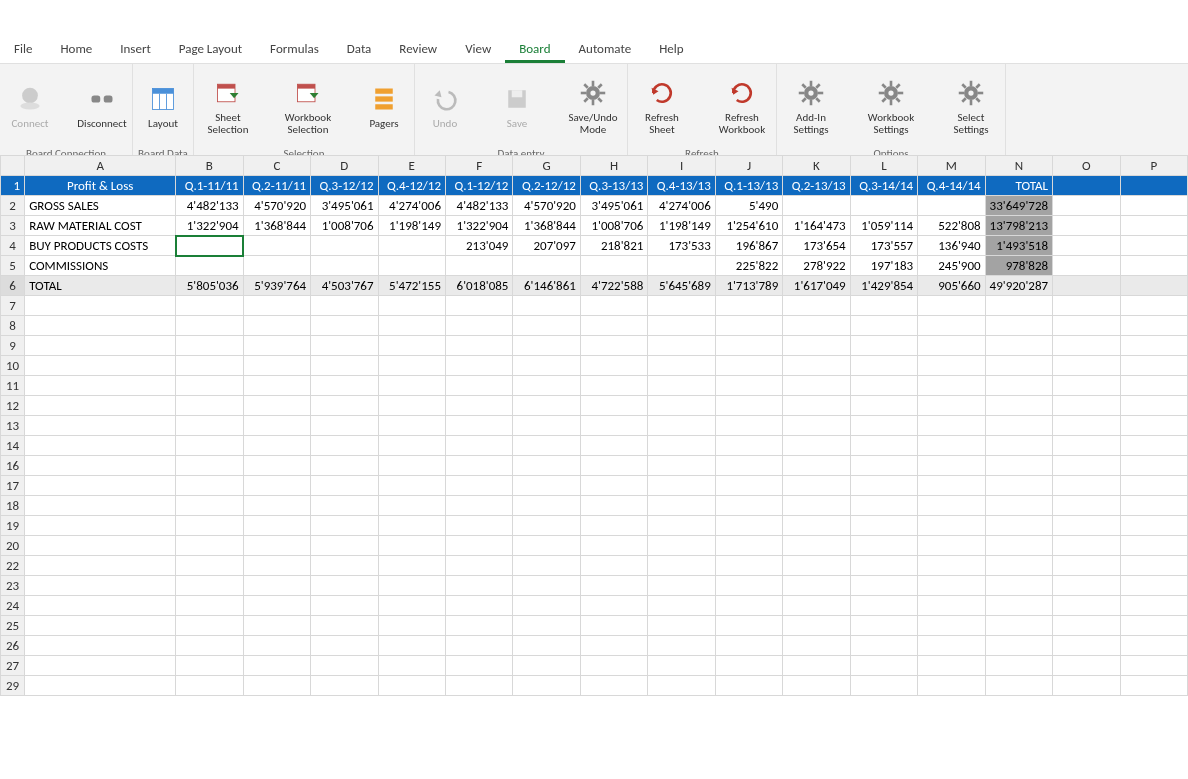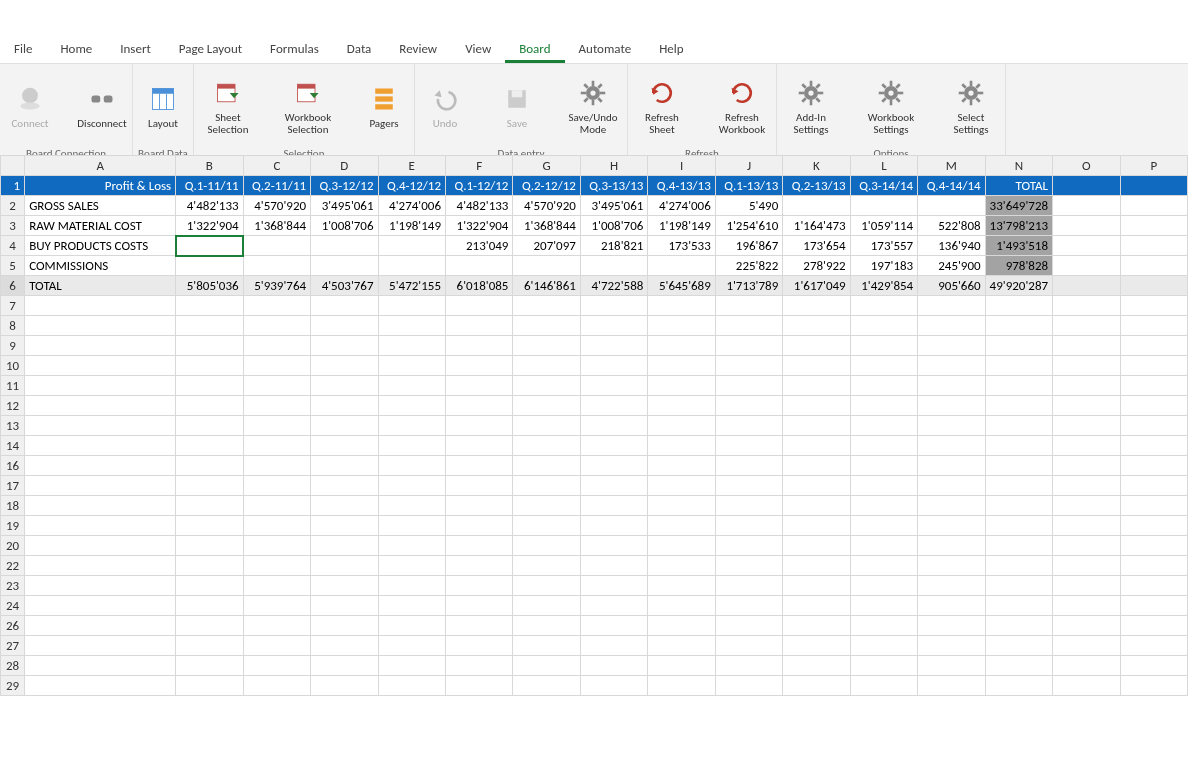--- a/index.html
+++ b/index.html
@@ -140,21 +140,21 @@
   }
   .col-head th { height: 20px; }
   .row-head {
     background: #f0f0f0;
     text-align: center;
     color: #333;
     width: 24px;
   }
   .corner { background: #f0f0f0; width: 24px; }
   .hdr-row td { background: #0f6ac0; color: #fff; }
-  .hdr-row td.first { text-align: right; }
+  .hdr-row td.first { text-align: center; }
   .hdr-row td:not(.first) { text-align: right; }
   .data-label { text-align: left; }
   .data-val { text-align: right; }
   .total-col { background: #a3a3a3; }
   .total-row td { background: #eaeaea; }
   .total-row td.row-head { background: #f0f0f0; }
   .row-6-head { background: #dcdcdc !important; }
   .selected-cell { outline: 2px solid #1a7f37; outline-offset: -1px; }
   .col-A { width: 150px; }
   .col-other { width: 67px; }
@@ -846,59 +846,59 @@
           <td></td>
           <td></td>
           <td></td>
           <td></td>
           <td></td>
           <td></td>
           <td></td>
           <td></td>
         </tr>
         <tr>
+          <td class="row-head">25</td>
+          <td></td>
+          <td></td>
+          <td></td>
+          <td></td>
+          <td></td>
+          <td></td>
+          <td></td>
+          <td></td>
+          <td></td>
+          <td></td>
+          <td></td>
+          <td></td>
+          <td></td>
+          <td></td>
+          <td></td>
+          <td></td>
+        </tr>
+        <tr>
           <td class="row-head">26</td>
           <td></td>
           <td></td>
           <td></td>
           <td></td>
           <td></td>
           <td></td>
           <td></td>
           <td></td>
           <td></td>
           <td></td>
           <td></td>
           <td></td>
           <td></td>
           <td></td>
           <td></td>
           <td></td>
         </tr>
         <tr>
           <td class="row-head">27</td>
-          <td></td>
-          <td></td>
-          <td></td>
-          <td></td>
-          <td></td>
-          <td></td>
-          <td></td>
-          <td></td>
-          <td></td>
-          <td></td>
-          <td></td>
-          <td></td>
-          <td></td>
-          <td></td>
-          <td></td>
-          <td></td>
-        </tr>
-        <tr>
-          <td class="row-head">28</td>
           <td></td>
           <td></td>
           <td></td>
           <td></td>
           <td></td>
           <td></td>
           <td></td>
           <td></td>
           <td></td>
           <td></td>

